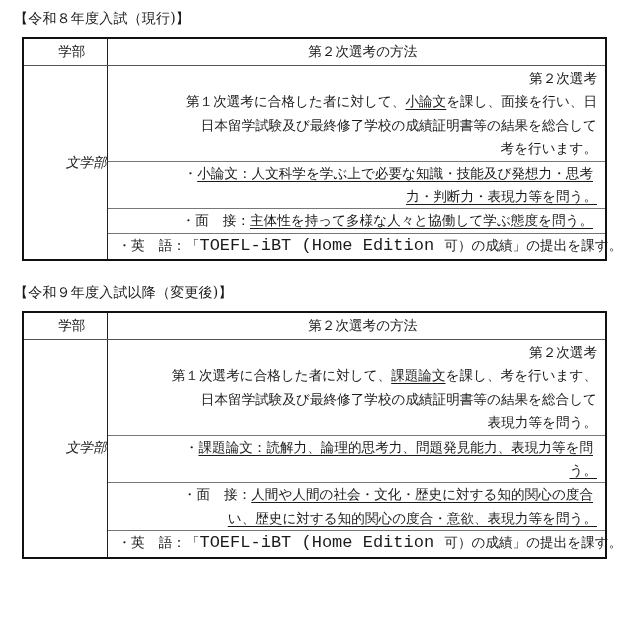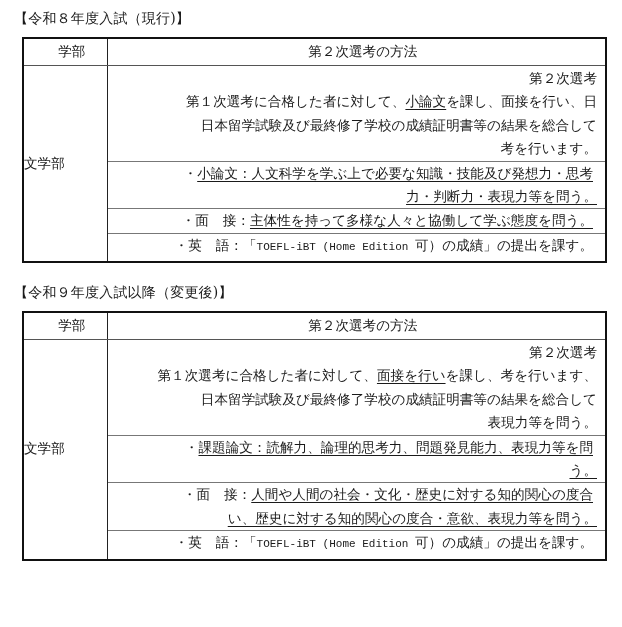--- a/index.html
+++ b/index.html
@@ -19,26 +19,26 @@
     font-size: 13.6px;
   }
   .tbl td, .tbl th {
     border: 1px solid #222; padding: 0; font-weight: normal;
   }
   .tbl .outer-l { border-left: 2px solid #111; }
   .tbl .outer-r { border-right: 2px solid #111; margin-left: 40px; }
   .tbl tr.head td, .tbl tr.head th { border-top: 2px solid #111; border-bottom: 1px solid #555; height: 26px; text-align: center; vertical-align: middle; padding-left: 13px; }
   .tbl tr.body td { border-bottom: 2px solid #111; }
   .col-fac { width: 84px; }
-  .fac-cell { text-align: left; vertical-align: middle; }
+  .fac-cell { text-align: right; vertical-align: middle; font-style: italic; }
   .method-cell { padding: 1px 8px 2px 10px !important; vertical-align: top; }
   .line { display: block; line-height: 23.4px; white-space: nowrap; text-align: right; }
   .line.row-sep { border-top: 1px solid #777; margin: 0 -8px 0 -10px; padding: 0 12px 0 10px; }
   .ul { text-decoration: underline; text-underline-offset: 3px; text-decoration-thickness: 1px; }
-  .mono { font-family: "Liberation Mono", "DejaVu Sans Mono", monospace; font-size: 11px; }
+  .mono { font-family: "Liberation Mono", "DejaVu Sans Mono", monospace; font-size: 17px; }
   .sp { display: inline-block; width: 14px; }
 </style>
 </head>
 <body>
 
 <div class="section-title" style="top:9px;">【令和８年度入試（現行)】</div>
 <table class="tbl" style="top:37px;">
   <colgroup>
       <col class="col-fac">
       <col>
@@ -72,21 +72,21 @@
     </colgroup>
   <tbody>
       <tr class="head">
     <th class="outer-l">学部</th>
     <th class="outer-r">第２次選考の方法</th>
   </tr>
   <tr class="body">
     <td class="fac-cell outer-l">文学部</td>
     <td class="method-cell outer-r">
       <span class="line">第２次選考</span>
-      <span class="line"><span>第１次選考に合格した者に対して、</span><span class="ul">面接を行い</span><span>を課し、考を行います、</span></span>
+      <span class="line"><span>第１次選考に合格した者に対して、</span><span class="ul">課題論文</span><span>を課し、考を行います、</span></span>
       <span class="line">日本留学試験及び最終修了学校の成績証明書等の結果を総合して</span>
       <span class="line">表現力等を問う。</span>
       <span class="line row-sep"><span>・</span><span class="ul">課題論文：読解力、論理的思考力、問題発見能力、表現力等を問</span></span>
       <span class="line"><span class="ul">う。</span></span>
       <span class="line row-sep"><span>・面</span><span class="sp"></span><span>接：</span><span class="ul">人間や人間の社会・文化・歴史に対する知的関心の度合</span></span>
       <span class="line"><span class="ul">い、歴史に対する知的関心の度合・意欲、表現力等を問う。</span></span>
       <span class="line row-sep"><span>・英</span><span class="sp"></span><span>語：「</span><span class="mono">TOEFL-iBT (Home Edition </span><span>可）の成績」の提出を課す。</span></span>
     </td>
   </tr>
 </tbody>

